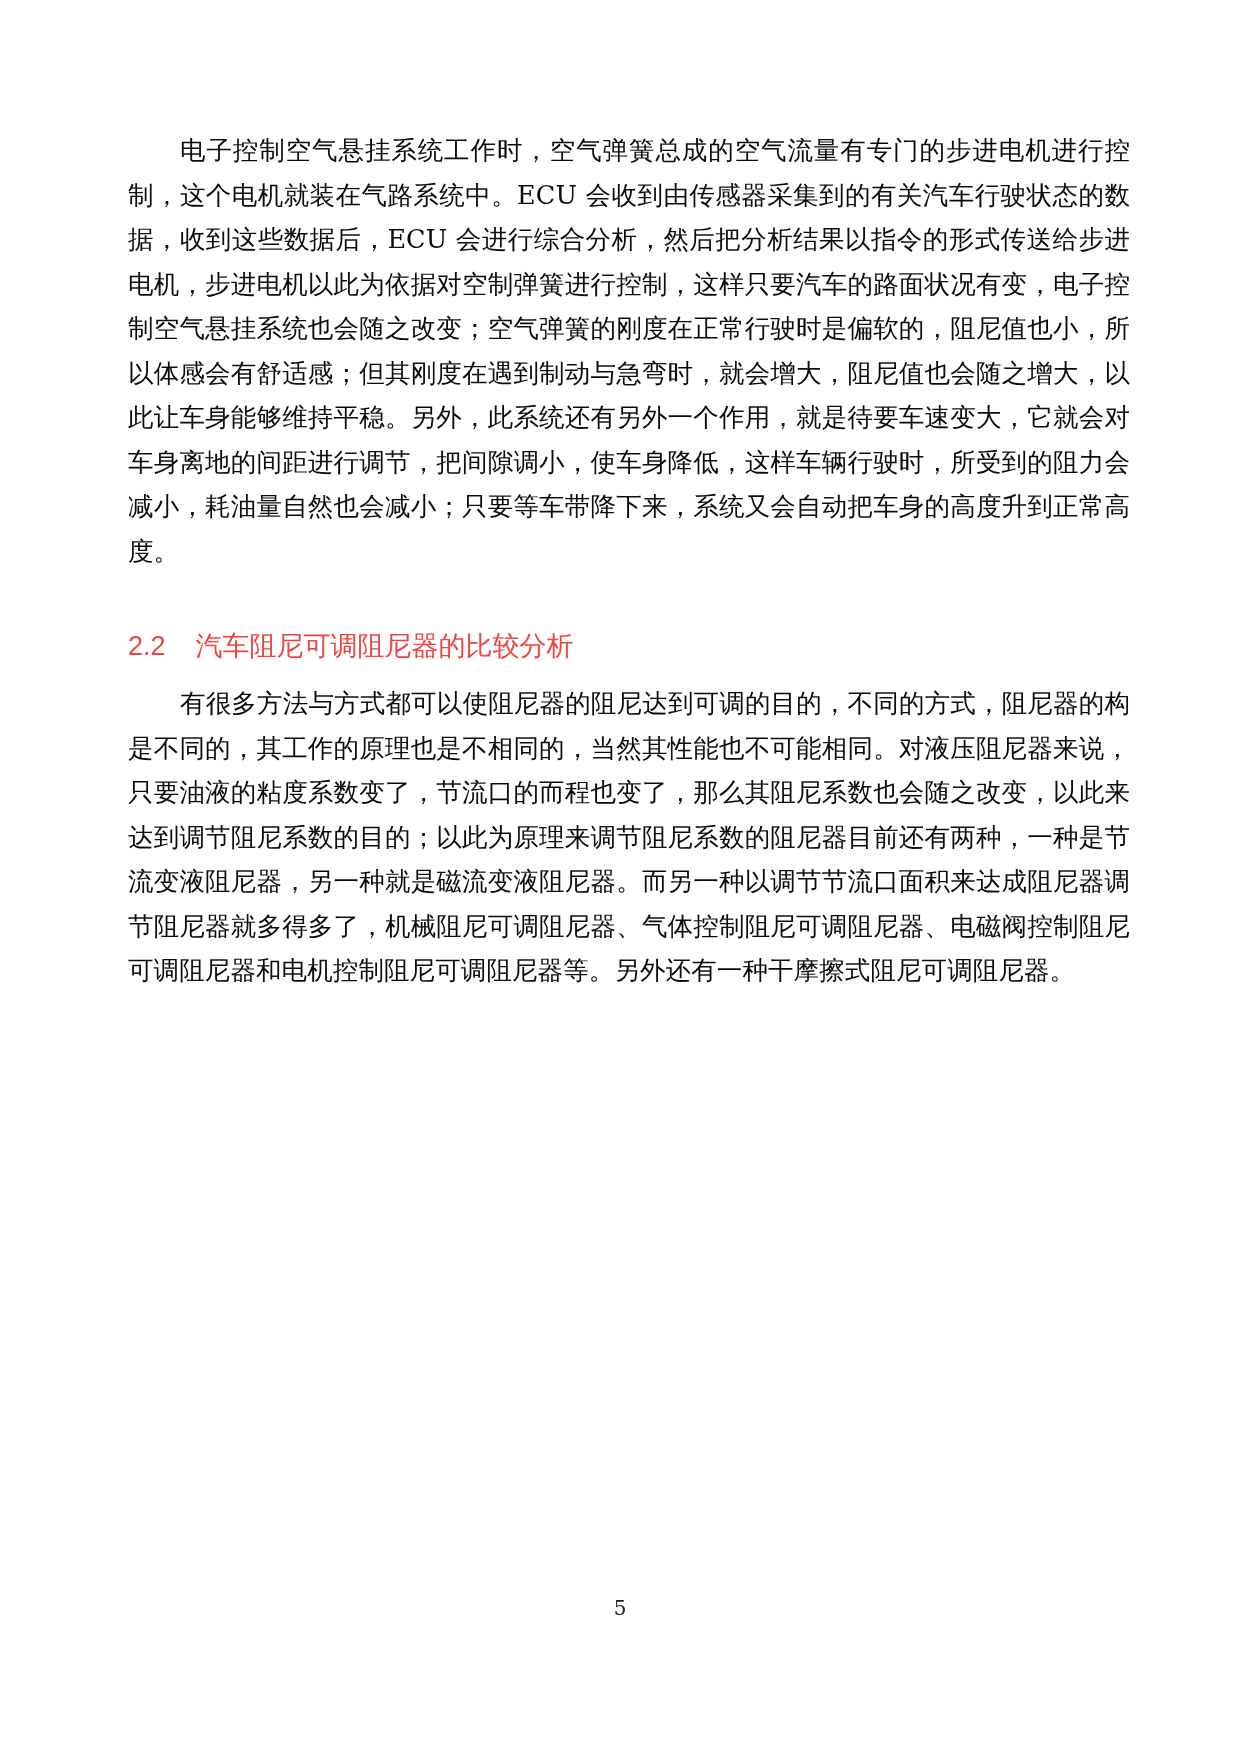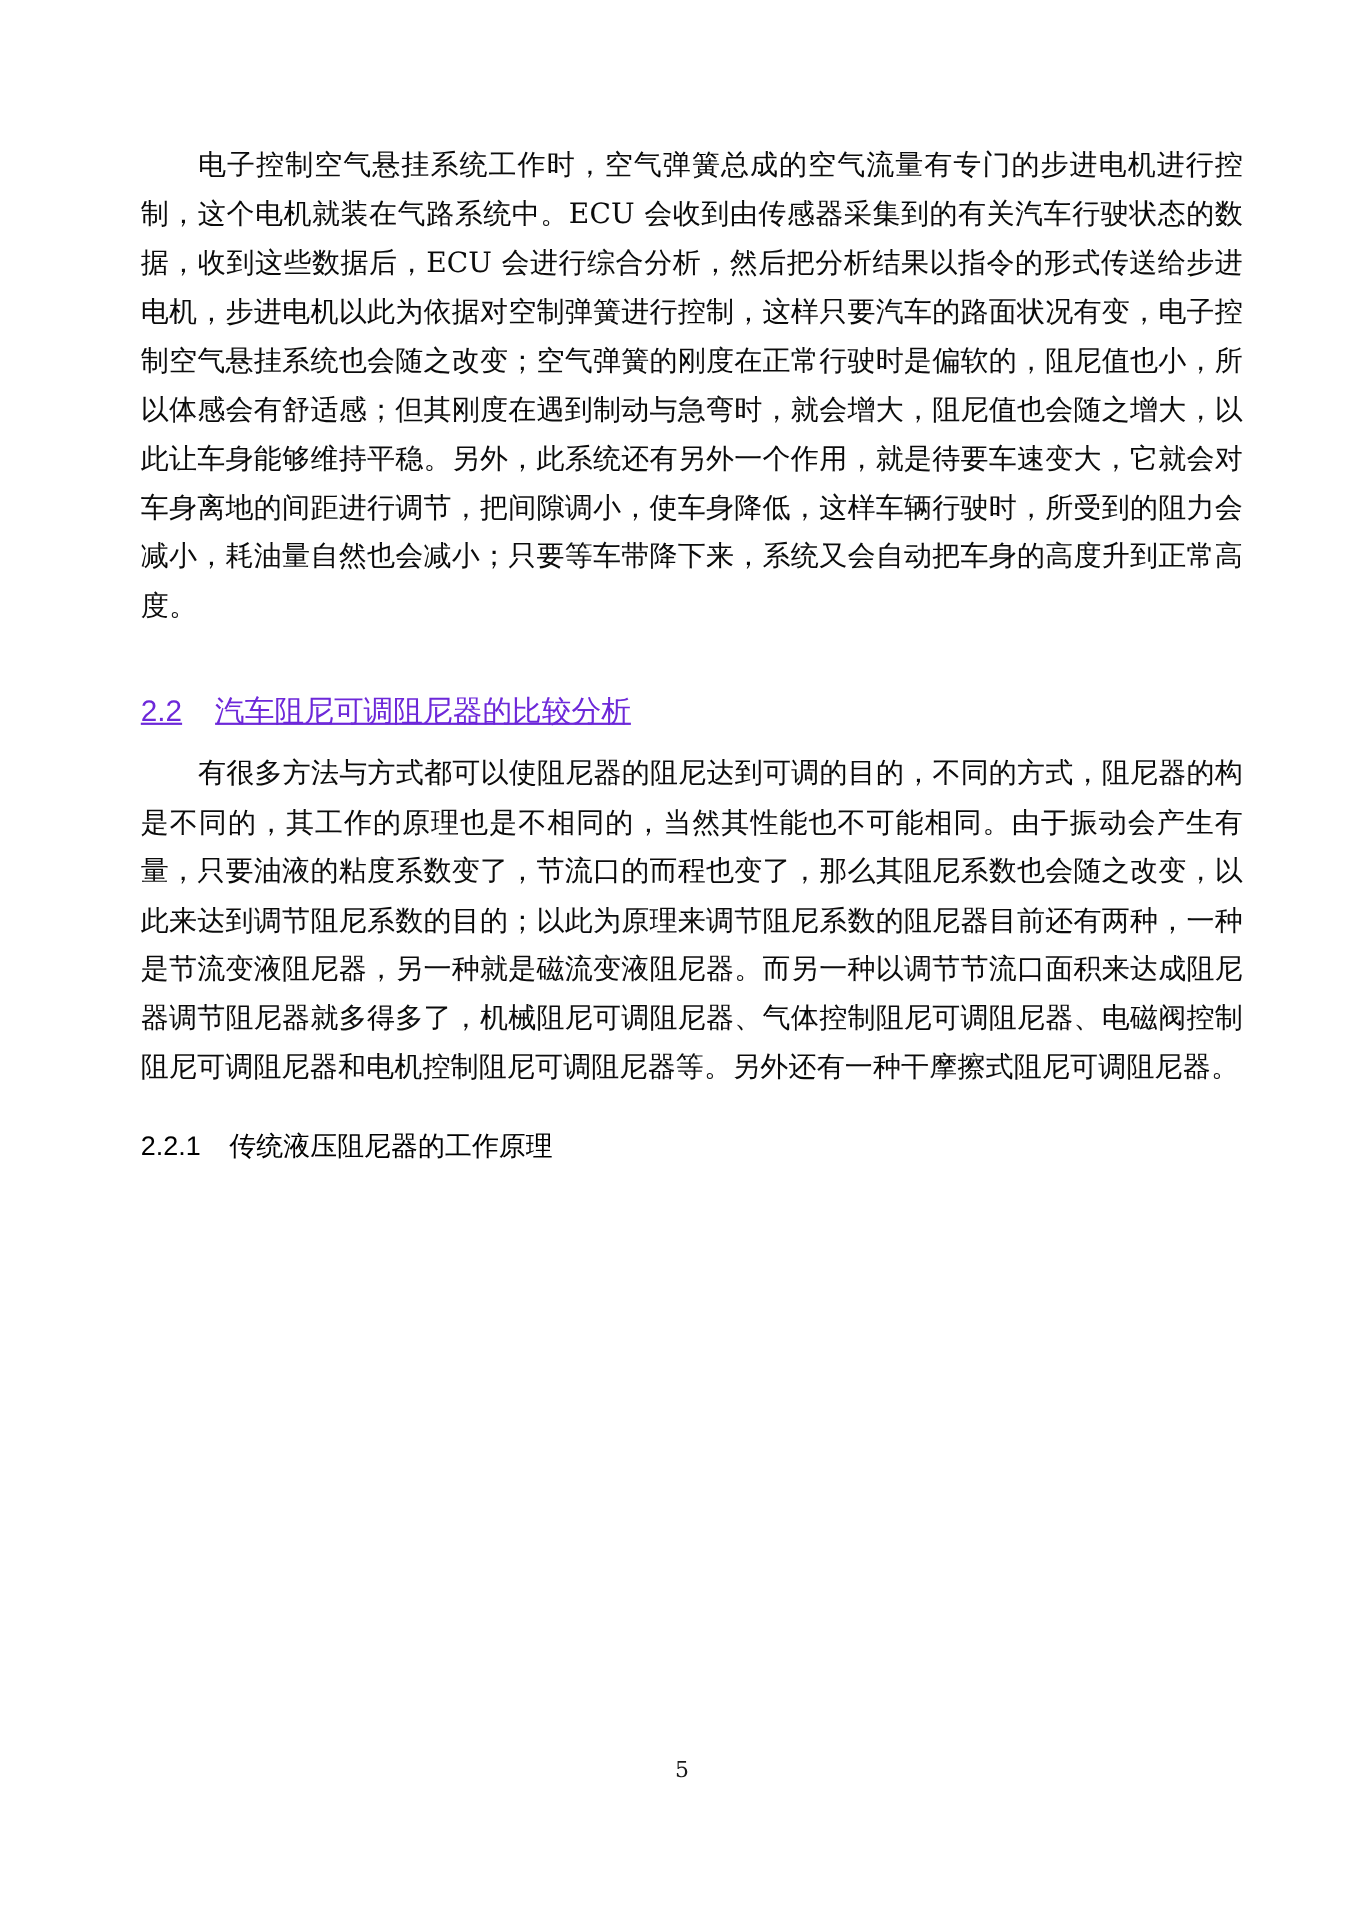--- a/index.html
+++ b/index.html
@@ -41,23 +41,22 @@
   .para.tight {
     letter-spacing: -0.15px;
   }
   
   .h2 {
     font-family: "Liberation Sans", "DejaVu Sans", sans-serif;
     font-size: 27px;
     line-height: 34px;
     font-weight: normal;
     margin: 0;
-    color: #6d28d9;
+    color: #ef4444;
     white-space: nowrap;
-    text-decoration: underline;
   }
   .h3 {
     font-family: "Liberation Sans", "DejaVu Sans", sans-serif;
     font-size: 24.5px;
     line-height: 32px;
     font-weight: normal;
     margin: 0;
     color: #000000;
     white-space: nowrap;
   }
@@ -91,25 +90,24 @@
   <div class="content">
 
     <p class="para">电子控制空气悬挂系统工作时，空气弹簧总成的空气流量有专门的步进电机进行控制，这个电机就装在气路系统中。ECU 会收到由传感器采集到的有关汽车行驶状态的数据，收到这些数据后，ECU 会进行综合分析，然后把分析结果以指令的形式传送给步进电机，步进电机以此为依据对空制弹簧进行控制，这样只要汽车的路面状况有变，电子控制空气悬挂系统也会随之改变；空气弹簧的刚度在正常行驶时是偏软的，阻尼值也小，所以体感会有舒适感；但其刚度在遇到制动与急弯时，就会增大，阻尼值也会随之增大，以此让车身能够维持平稳。另外，此系统还有另外一个作用，就是待要车速变大，它就会对车身离地的间距进行调节，把间隙调小，使车身降低，这样车辆行驶时，所受到的阻力会减小，耗油量自然也会减小；只要等车带降下来，系统又会自动把车身的高度升到正常高度。</p>
 
     <div class="sp-before-h2"></div>
 
     <h2 class="h2"><span class="num">2.2</span><span class="gap"></span><span>汽车阻尼可调阻尼器的比较分析</span></h2>
 
     <div class="sp-after-h2"></div>
 
-    <p class="para">有很多方法与方式都可以使阻尼器的阻尼达到可调的目的，不同的方式，阻尼器的构是不同的，其工作的原理也是不相同的，当然其性能也不可能相同。由于振动会产生有量，只要油液的粘度系数变了，节流口的而程也变了，那么其阻尼系数也会随之改变，以此来达到调节阻尼系数的目的；以此为原理来调节阻尼系数的阻尼器目前还有两种，一种是节流变液阻尼器，另一种就是磁流变液阻尼器。而另一种以调节节流口面积来达成阻尼器调节阻尼器就多得多了，机械阻尼可调阻尼器、气体控制阻尼可调阻尼器、电磁阀控制阻尼可调阻尼器和电机控制阻尼可调阻尼器等。另外还有一种干摩擦式阻尼可调阻尼器。</p>
+    <p class="para">有很多方法与方式都可以使阻尼器的阻尼达到可调的目的，不同的方式，阻尼器的构是不同的，其工作的原理也是不相同的，当然其性能也不可能相同。对液压阻尼器来说，只要油液的粘度系数变了，节流口的而程也变了，那么其阻尼系数也会随之改变，以此来达到调节阻尼系数的目的；以此为原理来调节阻尼系数的阻尼器目前还有两种，一种是节流变液阻尼器，另一种就是磁流变液阻尼器。而另一种以调节节流口面积来达成阻尼器调节阻尼器就多得多了，机械阻尼可调阻尼器、气体控制阻尼可调阻尼器、电磁阀控制阻尼可调阻尼器和电机控制阻尼可调阻尼器等。另外还有一种干摩擦式阻尼可调阻尼器。</p>
 
     <div class="sp-before-h3"></div>
 
-    <h3 class="h3"><span class="num">2.2.1</span><span class="gap"></span><span>传统液压阻尼器的工作原理</span></h3>
 
     <div class="sp-after-h3"></div>
 
 
   </div>
 
   <div class="footer">5</div>
 
 </div>
 

